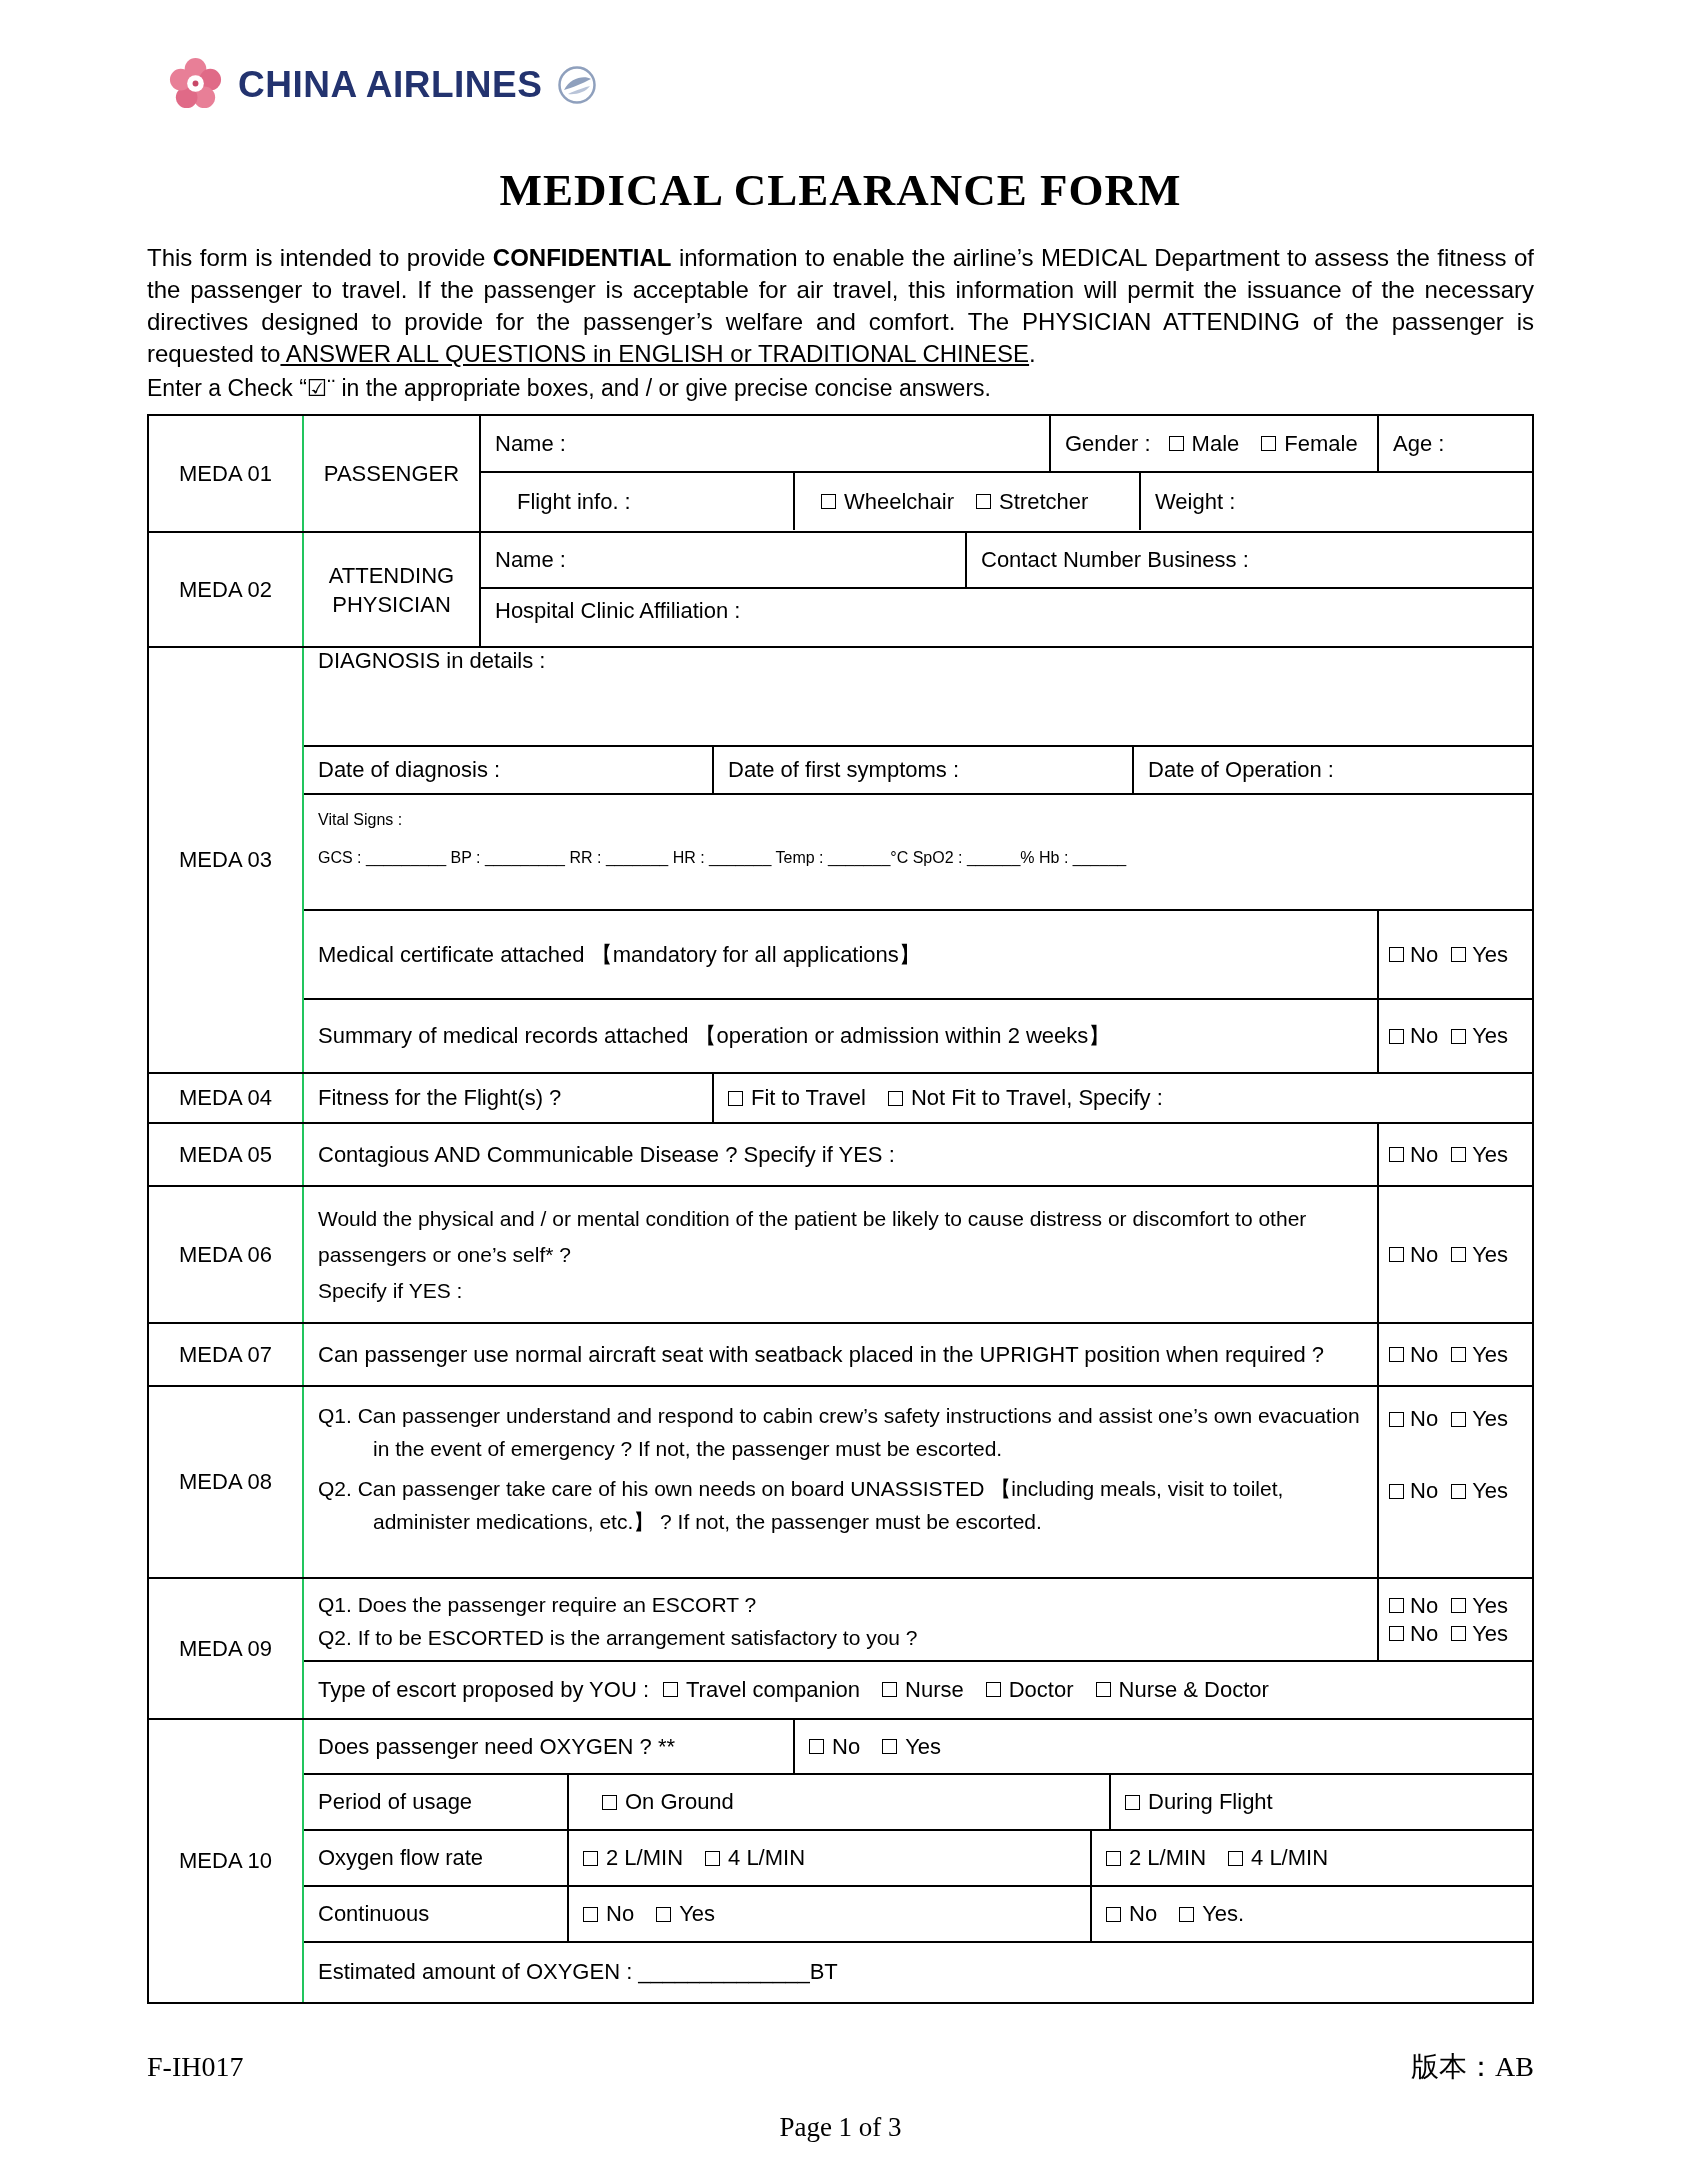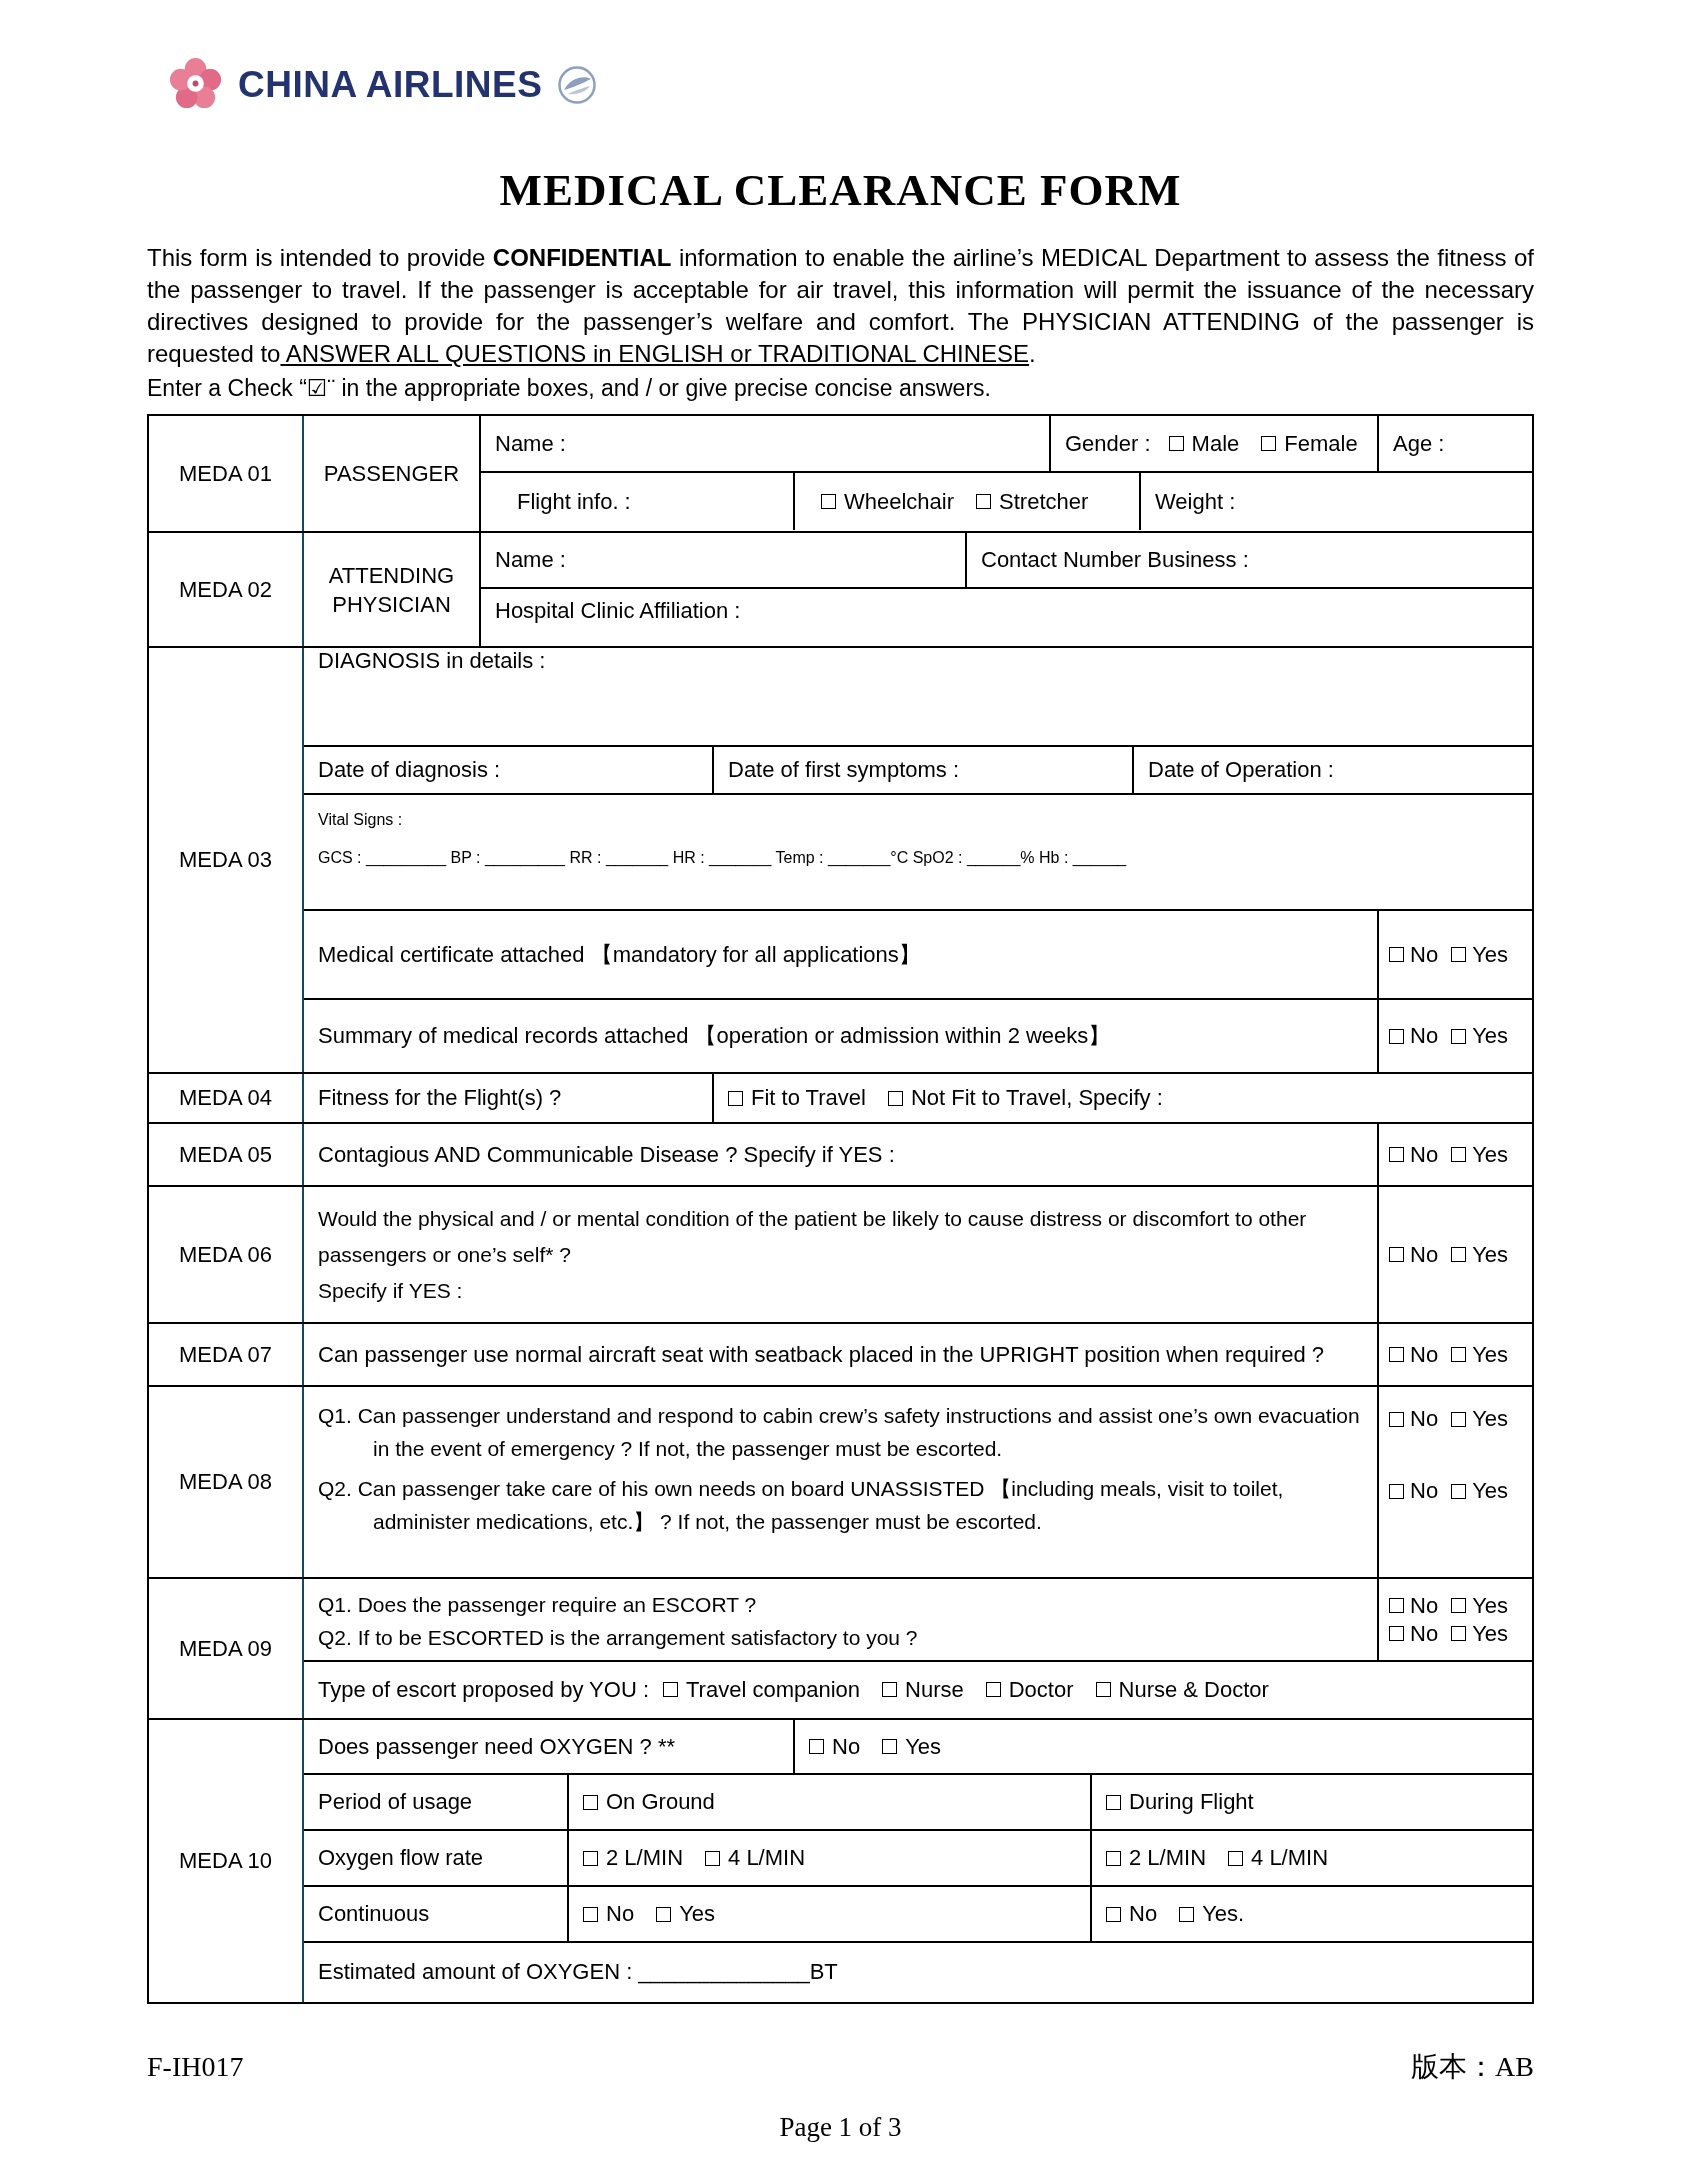--- a/index.html
+++ b/index.html
@@ -14,21 +14,21 @@
 
   .intro{margin-top:26px;font-size:24px;line-height:32px;text-align:justify;}
   .intro b{font-weight:bold;}
   .intro .ul{text-decoration:underline;}
   .check-note{font-size:23px;margin-top:5px;}
 
   
   .ftable{margin-top:12px;border:2px solid #000;width:100%;box-sizing:border-box;}
   .mrow{display:flex;border-bottom:2px solid #000;box-sizing:border-box;min-width:0;}
   .mrow:last-child{border-bottom:none;}
-  .code{flex:0 0 155px;border-right:2px solid #0c4a6e;display:flex;align-items:center;justify-content:center;font-size:22px;box-sizing:border-box;}
+  .code{flex:0 0 155px;border-right:2px solid #22c55e;display:flex;align-items:center;justify-content:center;font-size:22px;box-sizing:border-box;}
   .role{flex:0 0 177px;border-right:2px solid #000;display:flex;align-items:center;justify-content:center;text-align:center;font-size:22px;line-height:29px;box-sizing:border-box;padding:0 6px;}
   .stack{flex:1;display:flex;flex-direction:column;min-width:0;}
   .srow{display:flex;border-bottom:2px solid #000;box-sizing:border-box;min-width:0;}
   .srow:last-child{border-bottom:none;}
   .c{box-sizing:border-box;display:flex;align-items:center;padding:0 14px;font-size:22px;min-width:0;}
   .br{border-right:2px solid #000;}
   .grow{flex:1;}
   .top{align-items:flex-start;}
 
   
@@ -383,21 +383,21 @@
               <span class="opt">
                 <span class="cb"></span>
                 <span>Yes</span>
               </span>
             </div>
         </div>
         <div class="srow" style="height:56px;">
           <div class="c br" style="flex:0 0 265px;">
               <span>Period of usage</span>
             </div>
-          <div class="c br" style="flex:0 0 523px;">
+          <div class="c br" style="flex:0 0 523px;margin-left:19px;">
               <span class="opt">
                 <span class="cb"></span>
                 <span>On Ground</span>
               </span>
             </div>
           <div class="c grow">
               <span class="opt">
                 <span class="cb"></span>
                 <span>During Flight</span>
               </span>

